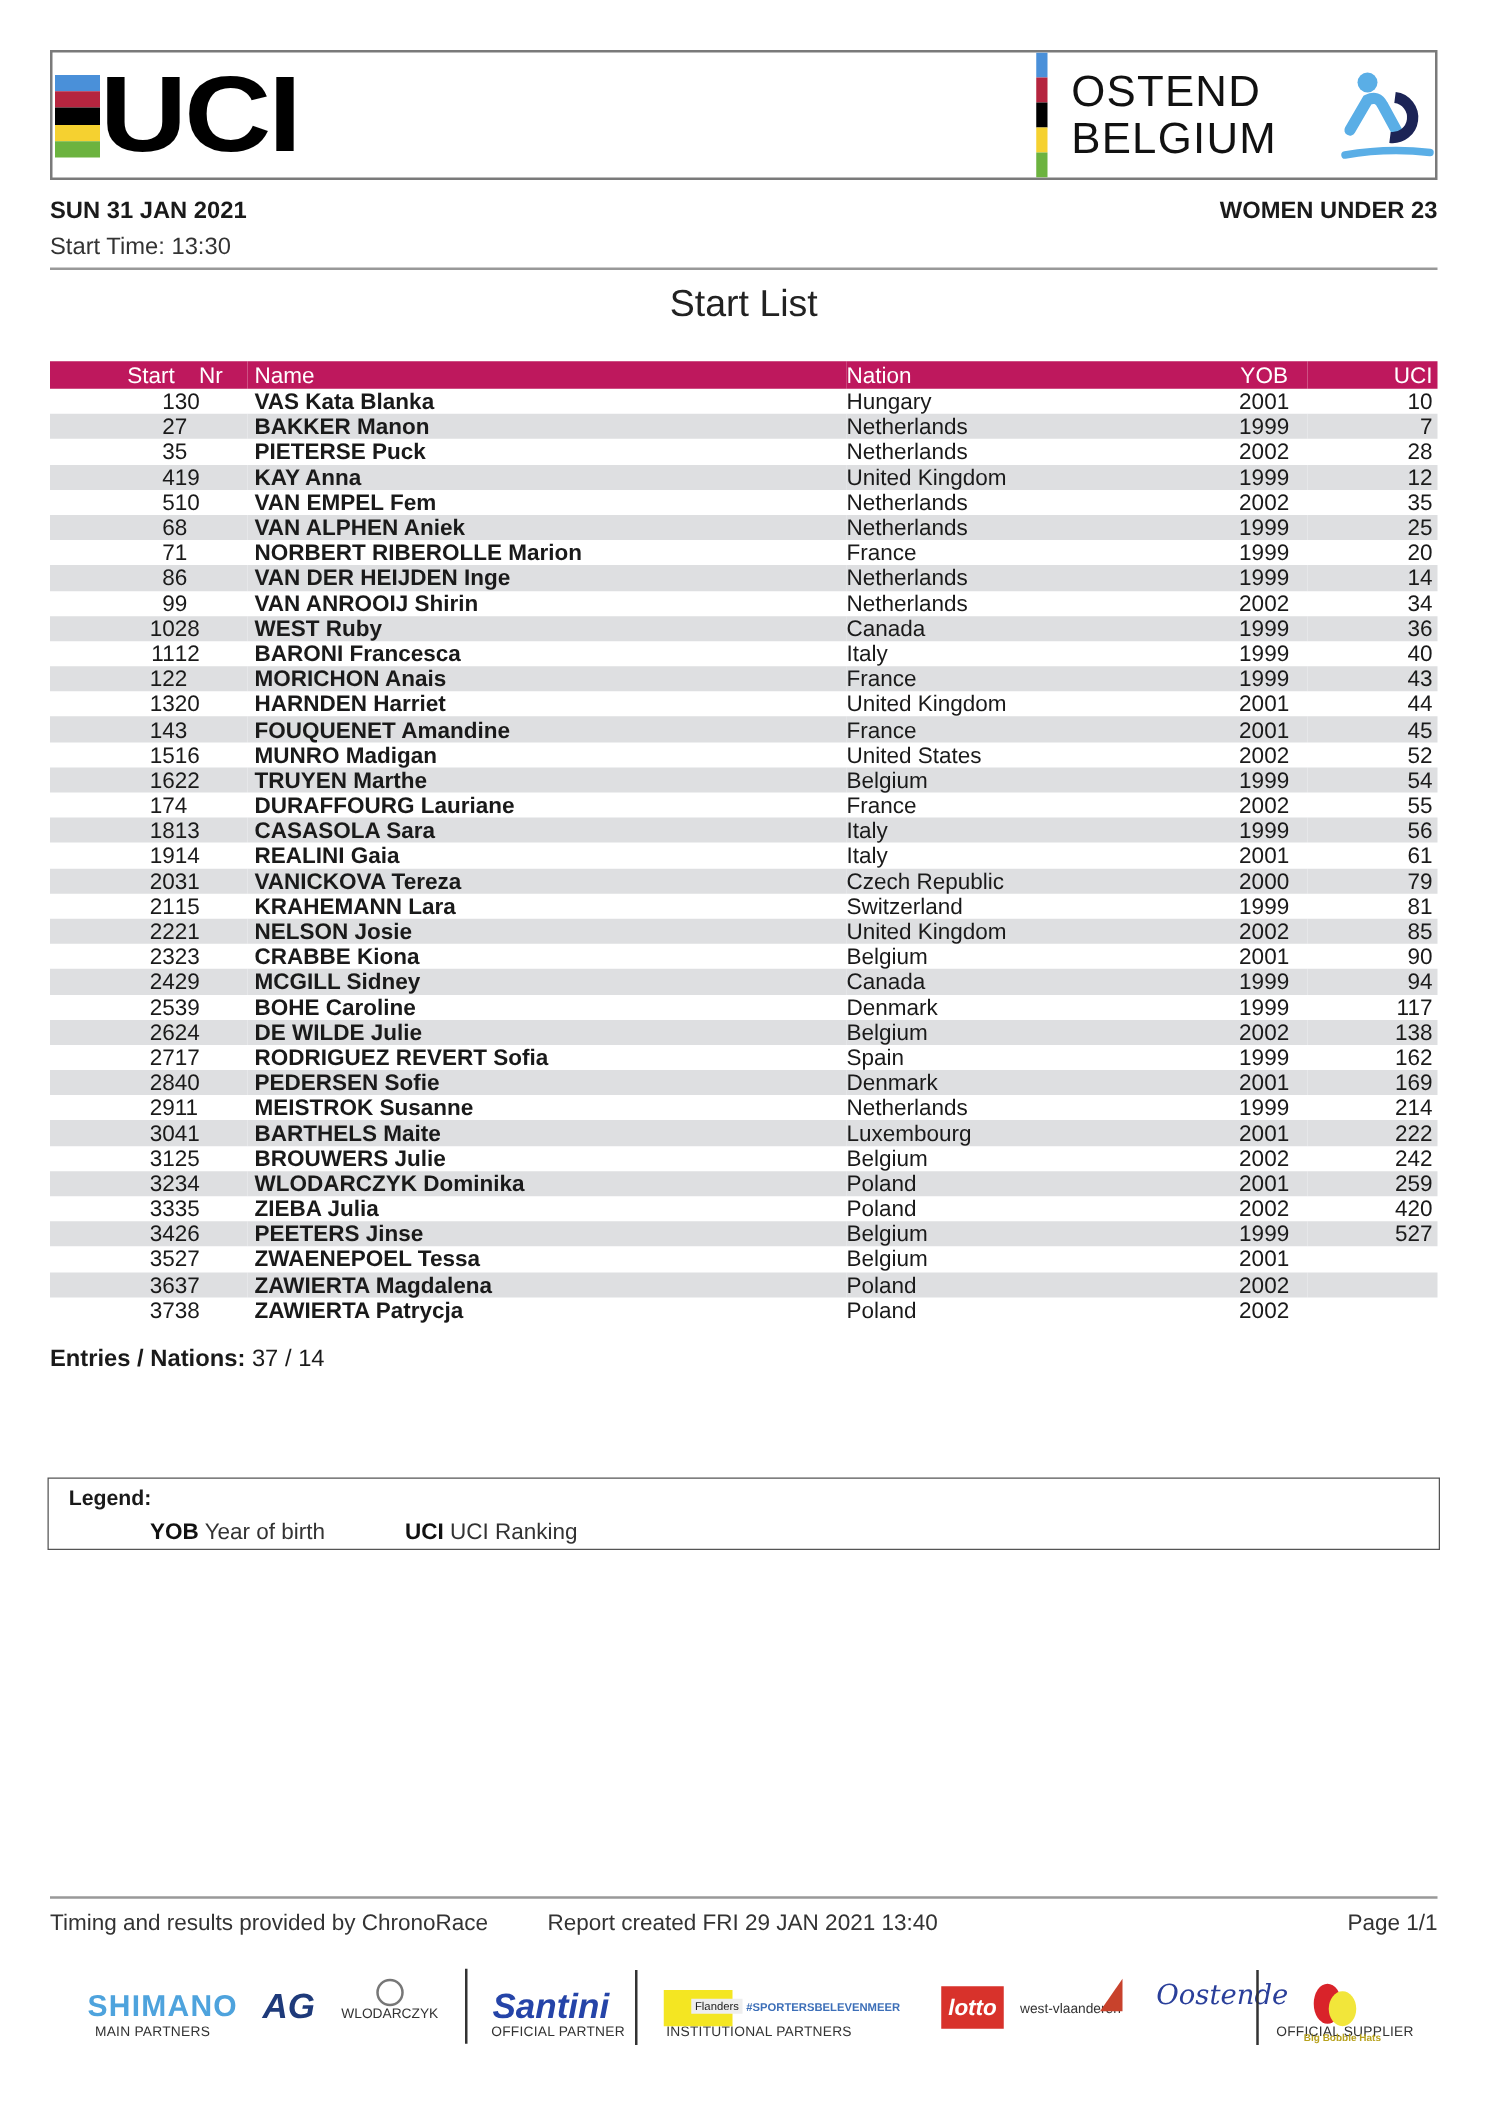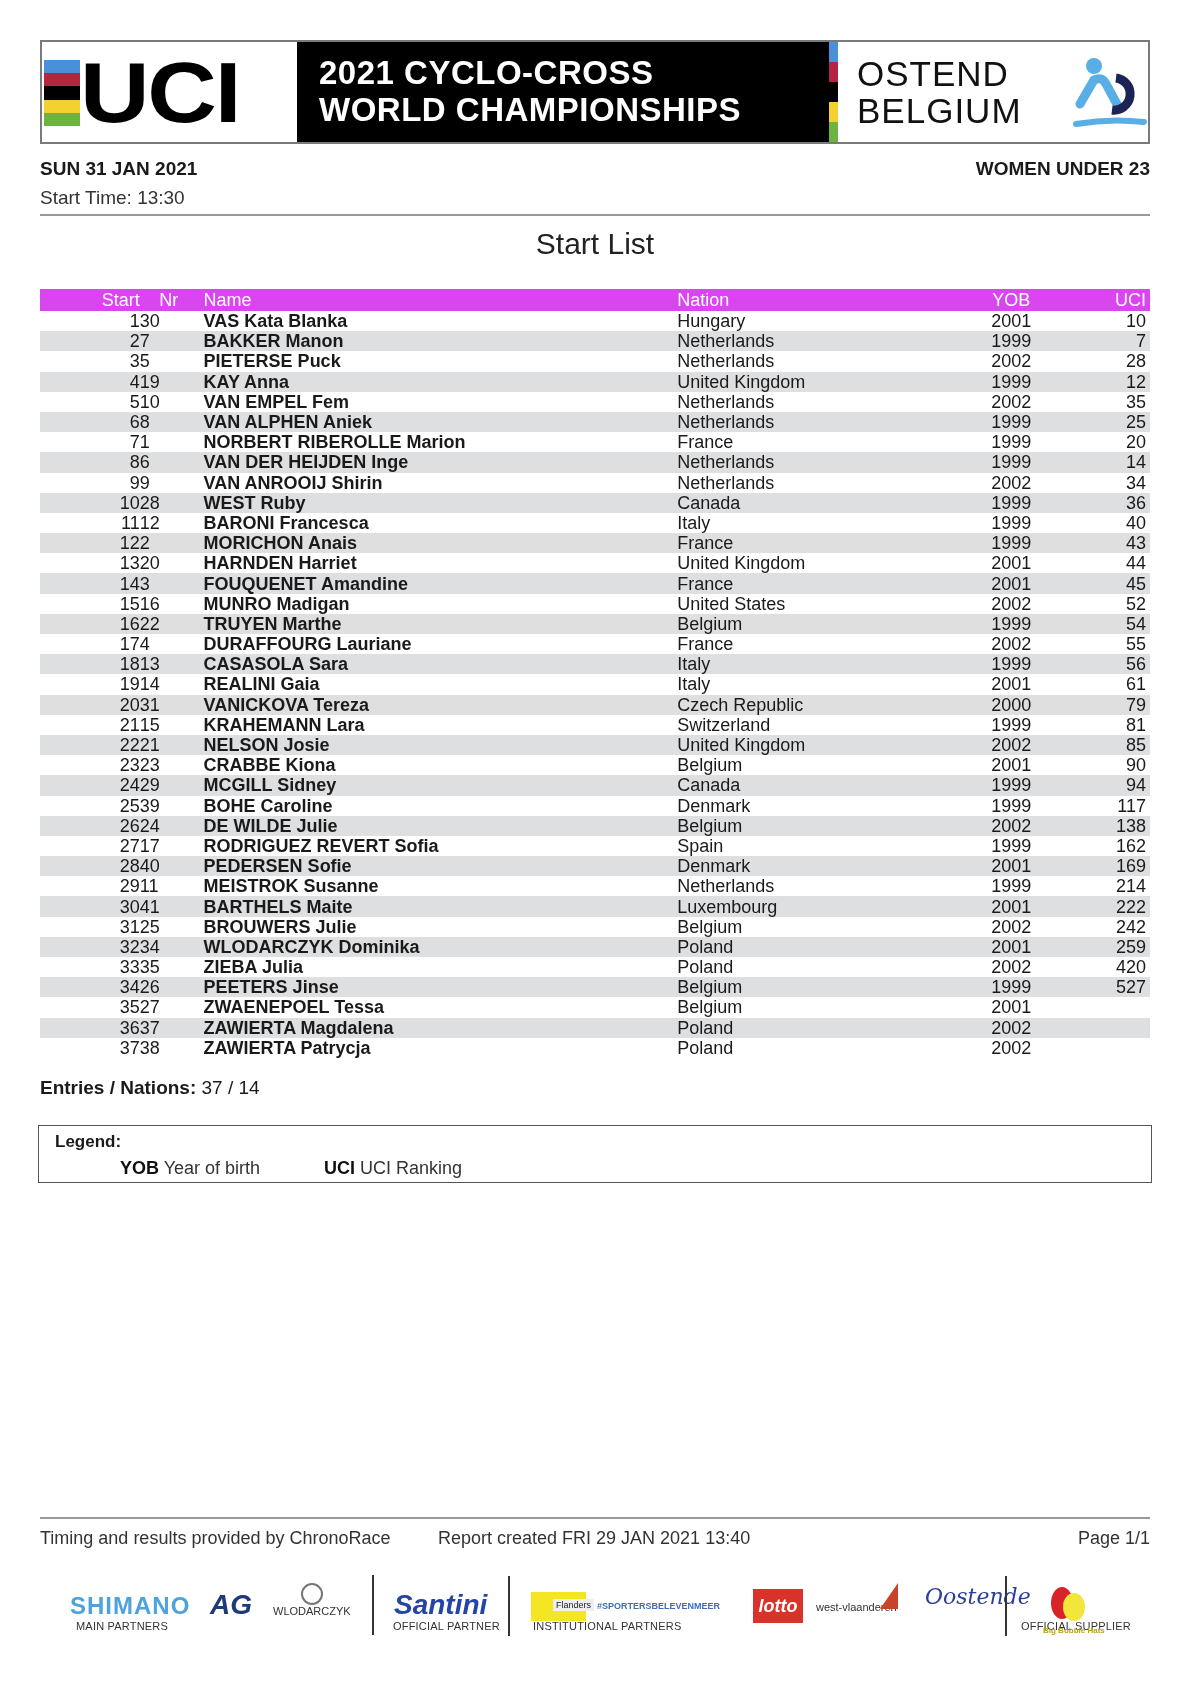--- a/index.html
+++ b/index.html
@@ -21,34 +21,34 @@
   .ostend.l1 { top:12px; } .ostend.l2 { top:49px; }
   .ostend-logo { position:absolute; left:1030px; top:12px; width:76px; height:80px; }
 
   .hdr-date { left:40px; top:158px; font-size:19px; font-weight:bold; }
   .hdr-cat { right:40px; top:158px; font-size:19px; font-weight:bold; }
   .hdr-time { left:40px; top:187px; font-size:19px; color:#333; }
   .hr { left:40px; width:1110px; height:2px; background:#999; }
   .title { left:0; width:1190px; text-align:center; top:227px; font-size:30px; color:#222; }
 
   table.start { position:absolute; left:40px; top:289px; width:1110px; border-collapse:collapse; font-size:18px; }
-  table.start th { background:#d946ef; color:#fff; font-weight:normal; height:22px; padding:0; line-height:22px; }
+  table.start th { background:#be185d; color:#fff; font-weight:normal; height:22px; padding:0; line-height:22px; }
   table.start td { height:20.2px; padding:0; line-height:20px; }
   table.start tr.alt td { background:#dedfe1; }
   .c-start { width:100px; text-align:right; padding-right:0; }
   .c-nr { width:58px; }
   .c-name { width:475px; text-align:left; padding-left:6px !important; font-weight:bold; }
   th.c-name { font-weight:normal !important; }
   .c-nation { width:300px; text-align:left; }
   .c-yob { width:70px; text-align:center; }
   .c-uci { width:100px; text-align:right; padding-right:4px !important; }
 
   .entries { left:40px; top:1077px; font-size:19px; }
   .entries b { font-weight:bold;text-align:center; }
-  .legend { left:38px; top:1125px; width:1112px; height:56px; border:1.5px solid #555; }
+  .legend { left:38px; top:1182px; width:1112px; height:56px; border:1.5px solid #555; }
   .legend .lt { position:absolute; left:16px; top:6px; font-size:17px; font-weight:bold; }
   .legend .li { position:absolute; top:32px; font-size:18px; color:#333;margin-left:48px; }
   .legend .li b { color:#111; }
 
   .footer-line { top:1517px; }
   .ft { top:1528px; font-size:18px; color:#333; }
   .partner-label { font-size:11px; color:#333; top:1620px; letter-spacing:0.2px; }
   .vsep { width:2px; background:#333; }
   .logo { font-weight:bold; }
 </style>
@@ -57,24 +57,20 @@
 
 <div class="abs banner">
   <div class="uci-stripes">
     <div style="background:#4a90d9"></div>
       <div style="background:#b5253f"></div>
       <div style="background:#000"></div>
       <div style="background:#f5d130"></div>
       <div style="background:#6cb33f"></div>
   </div>
   <div class="uci-text">UCI</div>
-  <div class="black-box">
-    <div class="l1">2021 CYCLO-CROSS</div>
-    <div class="l2">WORLD CHAMPIONSHIPS</div>
-  </div>
   <div class="side-stripes">
     <div style="background:#4a90d9"></div>
       <div style="background:#b5253f"></div>
       <div style="background:#000"></div>
       <div style="background:#f5d130"></div>
       <div style="background:#6cb33f"></div>
   </div>
   <div class="ostend l1">OSTEND</div>
   <div class="ostend l2">BELGIUM</div>
   <svg class="ostend-logo" viewBox="0 0 76 80">

